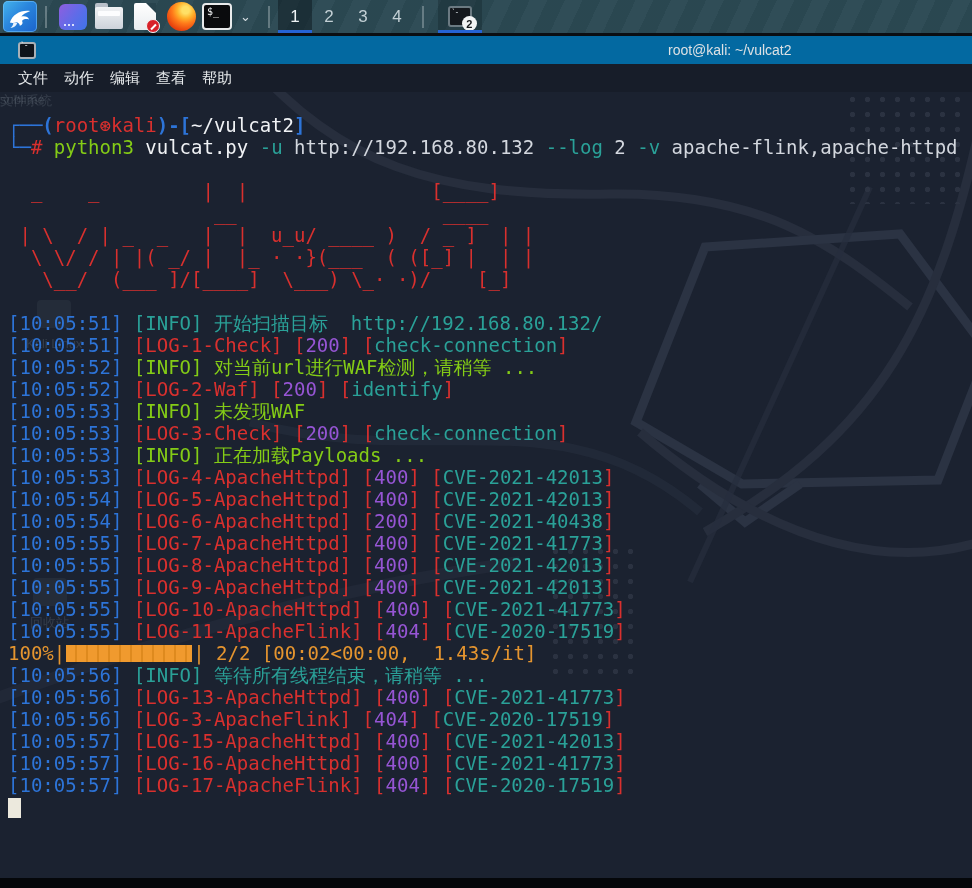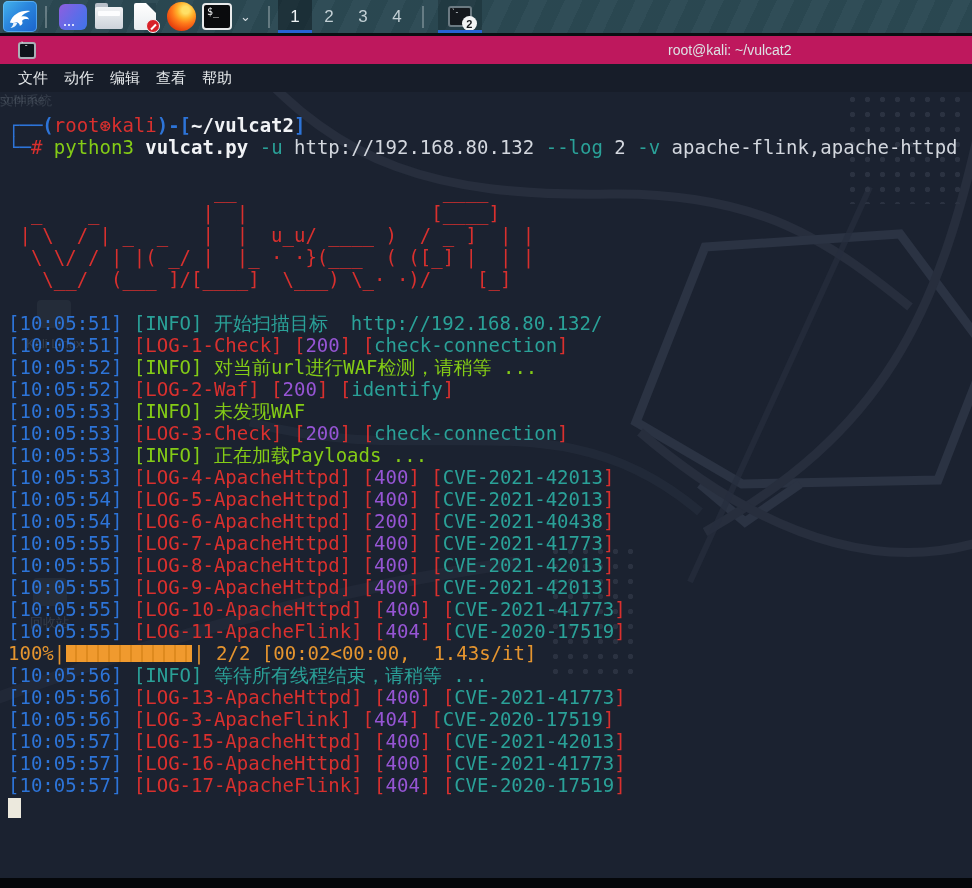--- a/index.html
+++ b/index.html
@@ -38,21 +38,21 @@
   .win-btn{width:44px;height:33px;margin-left:6px;position:relative;display:flex;align-items:center;justify-content:center;background:rgba(8,18,24,.25)}
   .win-btn:after{content:"";position:absolute;left:0;bottom:0;width:100%;height:3px;background:#2563d4}
   .win-btn .mini-term{width:24px;height:21px;background:#14181d;border:2px solid #6b7a82;border-radius:3px;position:relative}
   .win-btn .mini-term i{position:absolute;left:2px;top:0;color:#cfd6da;font-style:normal;font-size:8px}
   .win-badge{position:absolute;right:5px;bottom:2px;width:15px;height:15px;border-radius:50%;background:#f2f4f5;
     color:#15181b;font-size:11px;font-weight:bold;font-family:"Liberation Sans",sans-serif;
     display:flex;align-items:center;justify-content:center}
 
   
   .window{position:absolute;left:0;top:36px;width:972px;height:842px;background:#151b26}
-  .titlebar{position:relative;height:28px;background:#be185d}
+  .titlebar{position:relative;height:28px;background:#0369a1}
   .tb-icon{position:absolute;left:18px;top:6px;width:18px;height:17px;border:2px solid #a9b0b6;border-radius:3px;background:#0f141b}
   .tb-icon:before{content:"ˋ-";position:absolute;left:1px;top:-3px;color:#dfe3e6;font-size:8px}
   .win-title{position:absolute;left:668px;top:6px;color:#dde1e4;font-size:14px;font-family:"Liberation Sans",sans-serif}
   .menubar{height:28px;display:flex;align-items:center;gap:16px;padding-left:18px;background:#171d29;
     font-family:"Liberation Sans",sans-serif;font-size:15px;color:#e6e9eb}
   .menu-item{cursor:default}
 
   
   .screen{position:absolute;left:0;top:56px;right:0;bottom:0;background:#1b2230;overflow:hidden}
   .wm{position:absolute;inset:0}
@@ -70,21 +70,21 @@
   .term{position:absolute;left:8px;top:22px;right:0;font-size:19px;line-height:22px;color:#d3d7de}
   .tline{height:22px;white-space:pre}
   .c-b{color:#2d74d8}
   .c-B{color:#2d74d8;font-weight:bold}
   .c-r{color:#d9302e}
   .c-R{color:#d9302e;font-weight:normal}
   .c-p{color:#9655d4}
   .c-t{color:#2aa198}
   .c-o{color:#84cc16}
   .c-w{color:#d3d7de}
-  .c-W{color:#f0f2f5;font-weight:bold}
+  .c-W{color:#f0f2f5;font-weight:normal}
   .c-c{color:#84cc16}
   .c-O{color:#e5952f}
   .pbar{display:inline-block;width:126px;height:17px;vertical-align:-2px;margin:0 1px;
     background:repeating-linear-gradient(90deg,#f09a2e 0 9px,#de8a1e 9px 11px)}
   .cursor{display:inline-block;width:13px;height:20px;vertical-align:-4px;background:#ece9dd}
 
   .desktop-edge{position:absolute;left:0;top:878px;width:972px;height:10px;background:#05070a}
 </style>
 </head>
 <body>
@@ -178,22 +178,22 @@
 
       <div class="dicon">Kali Linux</div>
       <div class="dicon">回收站</div>
       <div class="dicon">文件系统</div>
       <div class="dicon">sublime</div>
 
       <div class="term" id="term-out">
           <div class="tline"><span class="c-B">┌──(</span><span class="c-R">root⊛kali</span><span class="c-B">)-[</span><span class="c-W">~/vulcat2</span><span class="c-B">]</span></div>
           <div class="tline"><span class="c-B">└─</span><span class="c-R"># </span><span class="c-c">python3 </span><span class="c-W">vulcat.py </span><span class="c-t">-u </span><span class="c-w">http://192.168.80.132 </span><span class="c-t">--log </span><span class="c-w">2 </span><span class="c-t">-v </span><span class="c-w">apache-flink,apache-httpd</span></div>
           <div class="tline"></div>
+          <div class="tline"><span class="c-r">  _    _         |  |                [____]</span></div>
           <div class="tline"><span class="c-r">                  __                  ____</span></div>
-          <div class="tline"><span class="c-r">  _    _         |  |                [____]</span></div>
           <div class="tline"><span class="c-r"> | \  / | _  _   |  |  u_u/ ____ )  / _ ]  | |</span></div>
           <div class="tline"><span class="c-r">  \ \/ / | |( _/ |  |_ · ·}(___  ( ([_] |  | |</span></div>
           <div class="tline"><span class="c-r">   \__/  (___ ]/[____]  \___) \_· ·)/    [_]</span></div>
           <div class="tline"></div>
           <div class="tline"><span class="c-b">[10:05:51]</span><span class="c-t"> [INFO] 开始扫描目标  http://192.168.80.132/</span></div>
           <div class="tline"><span class="c-b">[10:05:51]</span><span class="c-r"> [LOG-1-Check] [</span><span class="c-p">200</span><span class="c-r">] [</span><span class="c-t">check-connection</span><span class="c-r">]</span></div>
           <div class="tline"><span class="c-b">[10:05:52]</span><span class="c-o"> [INFO] 对当前url进行WAF检测，请稍等 ...</span></div>
           <div class="tline"><span class="c-b">[10:05:52]</span><span class="c-r"> [LOG-2-Waf] [</span><span class="c-p">200</span><span class="c-r">] [</span><span class="c-t">identify</span><span class="c-r">]</span></div>
           <div class="tline"><span class="c-b">[10:05:53]</span><span class="c-o"> [INFO] 未发现WAF</span></div>
           <div class="tline"><span class="c-b">[10:05:53]</span><span class="c-r"> [LOG-3-Check] [</span><span class="c-p">200</span><span class="c-r">] [</span><span class="c-t">check-connection</span><span class="c-r">]</span></div>

